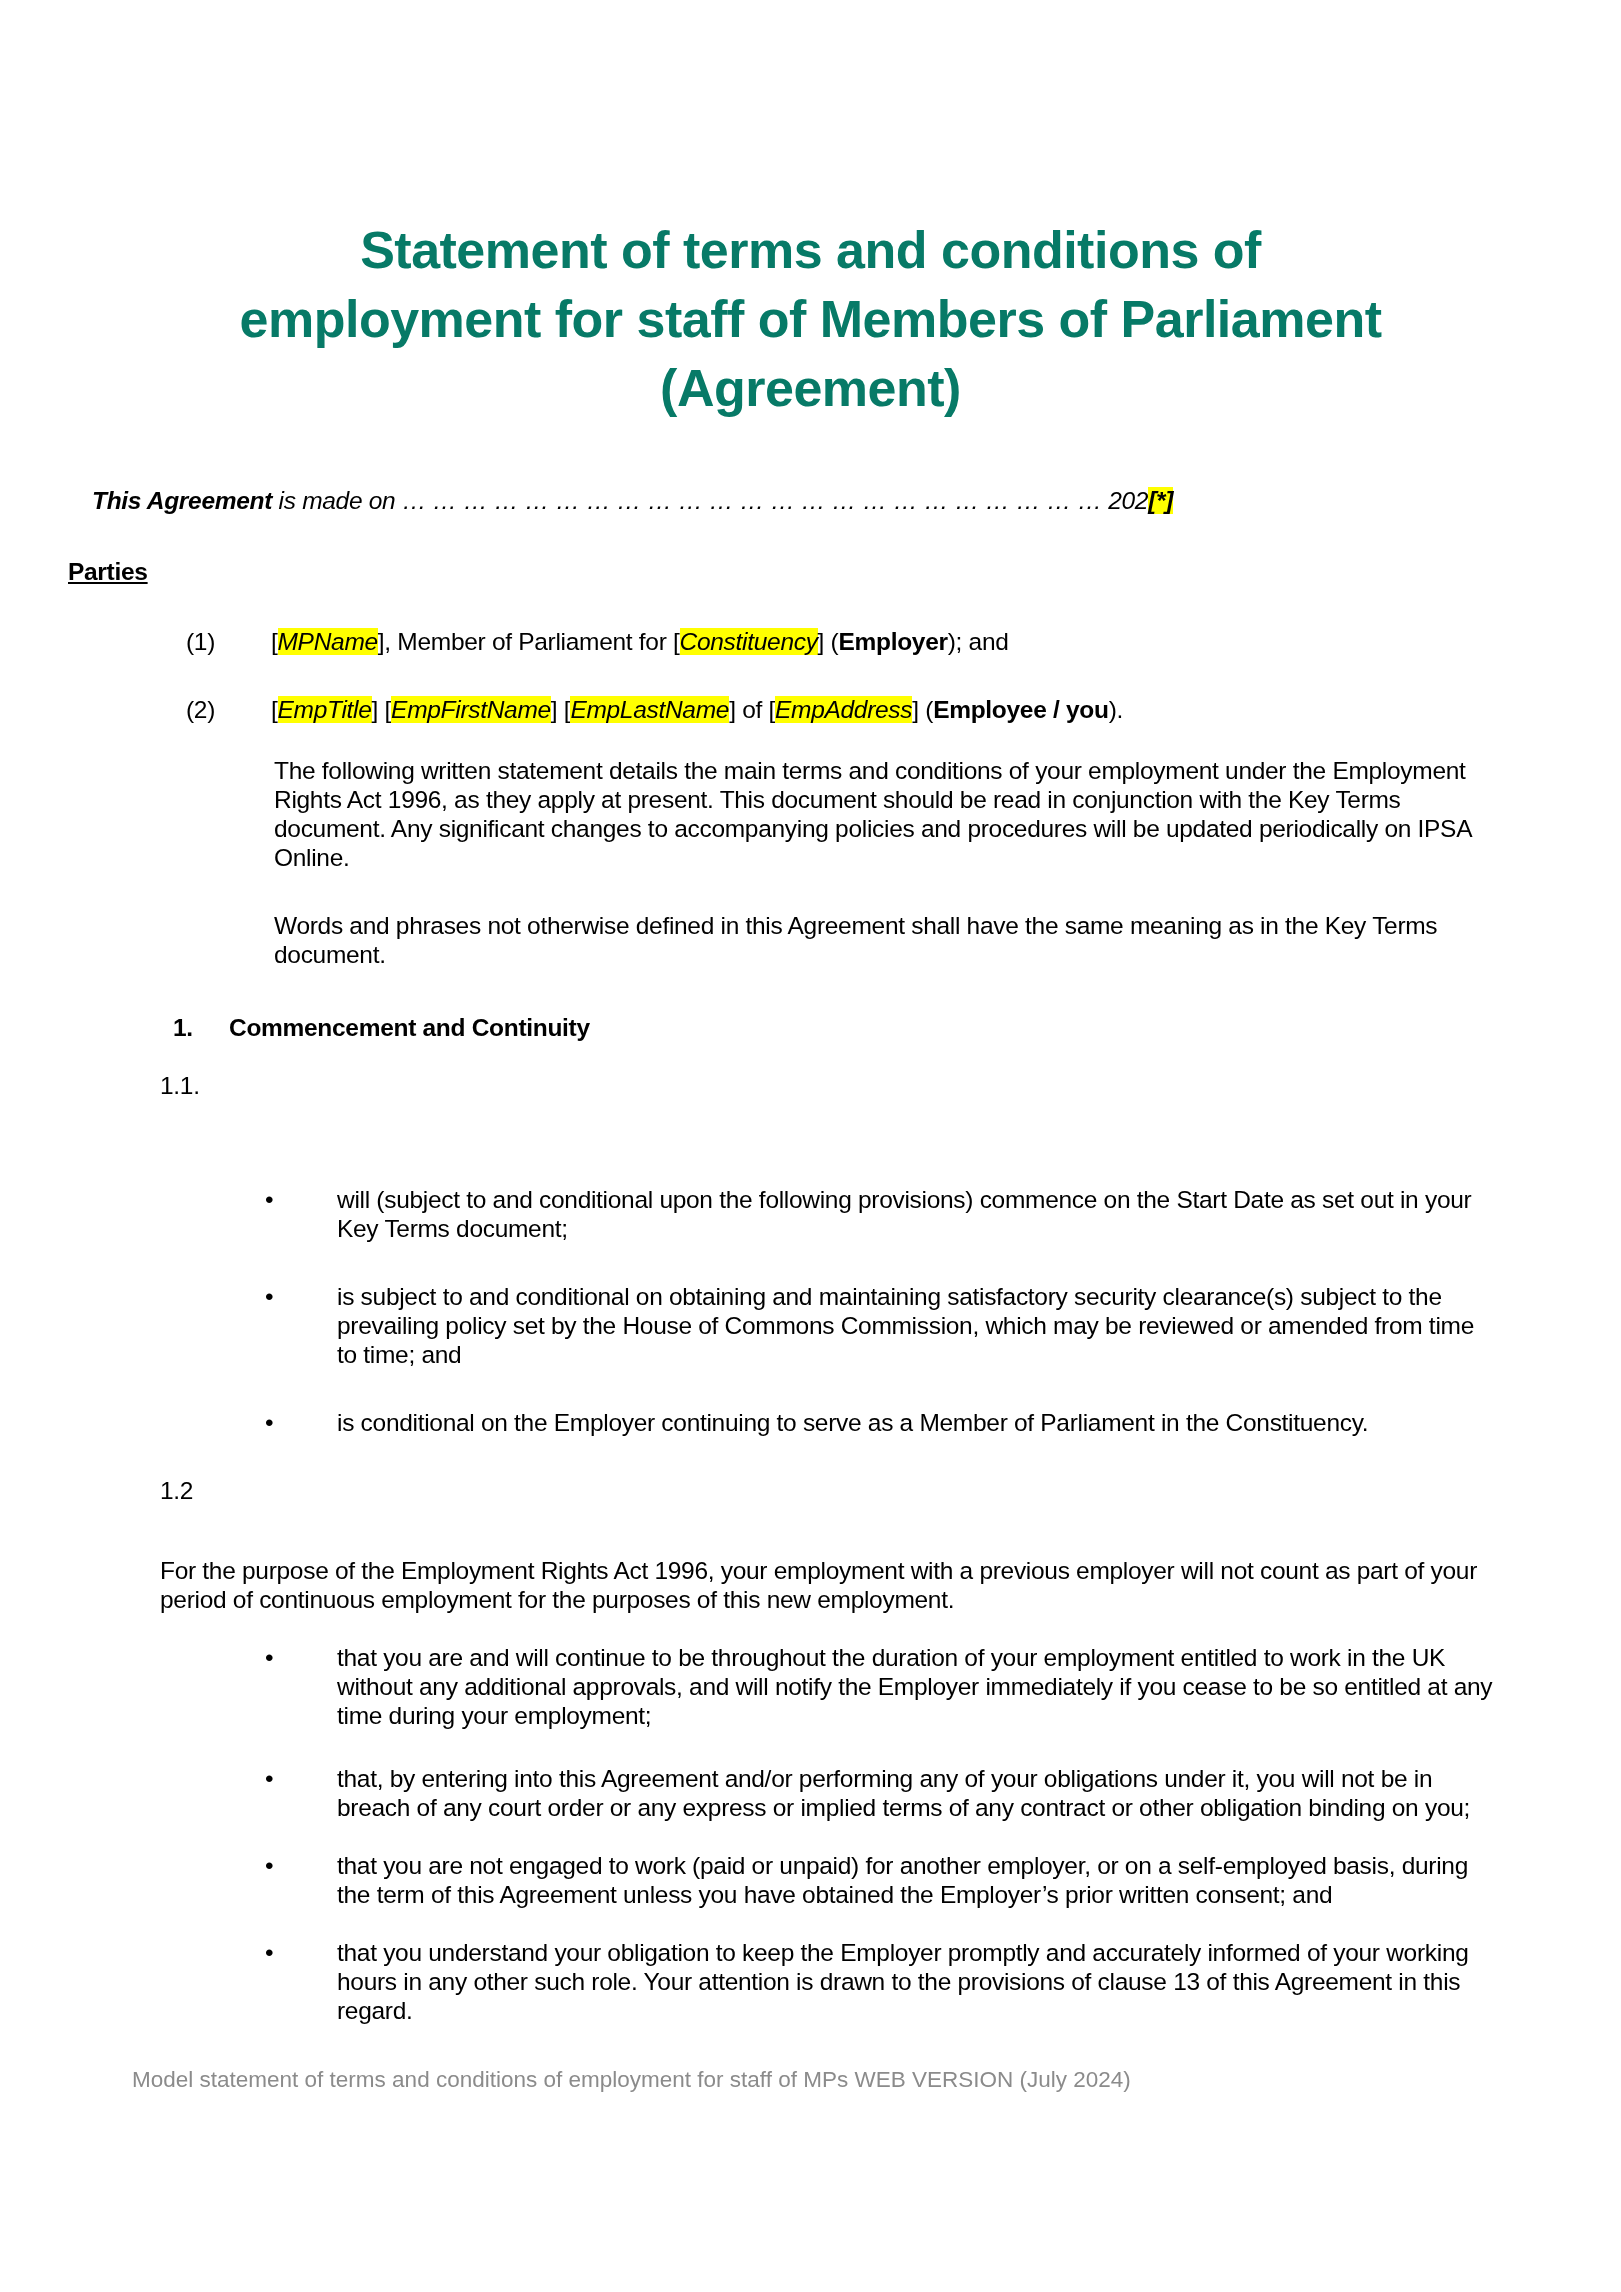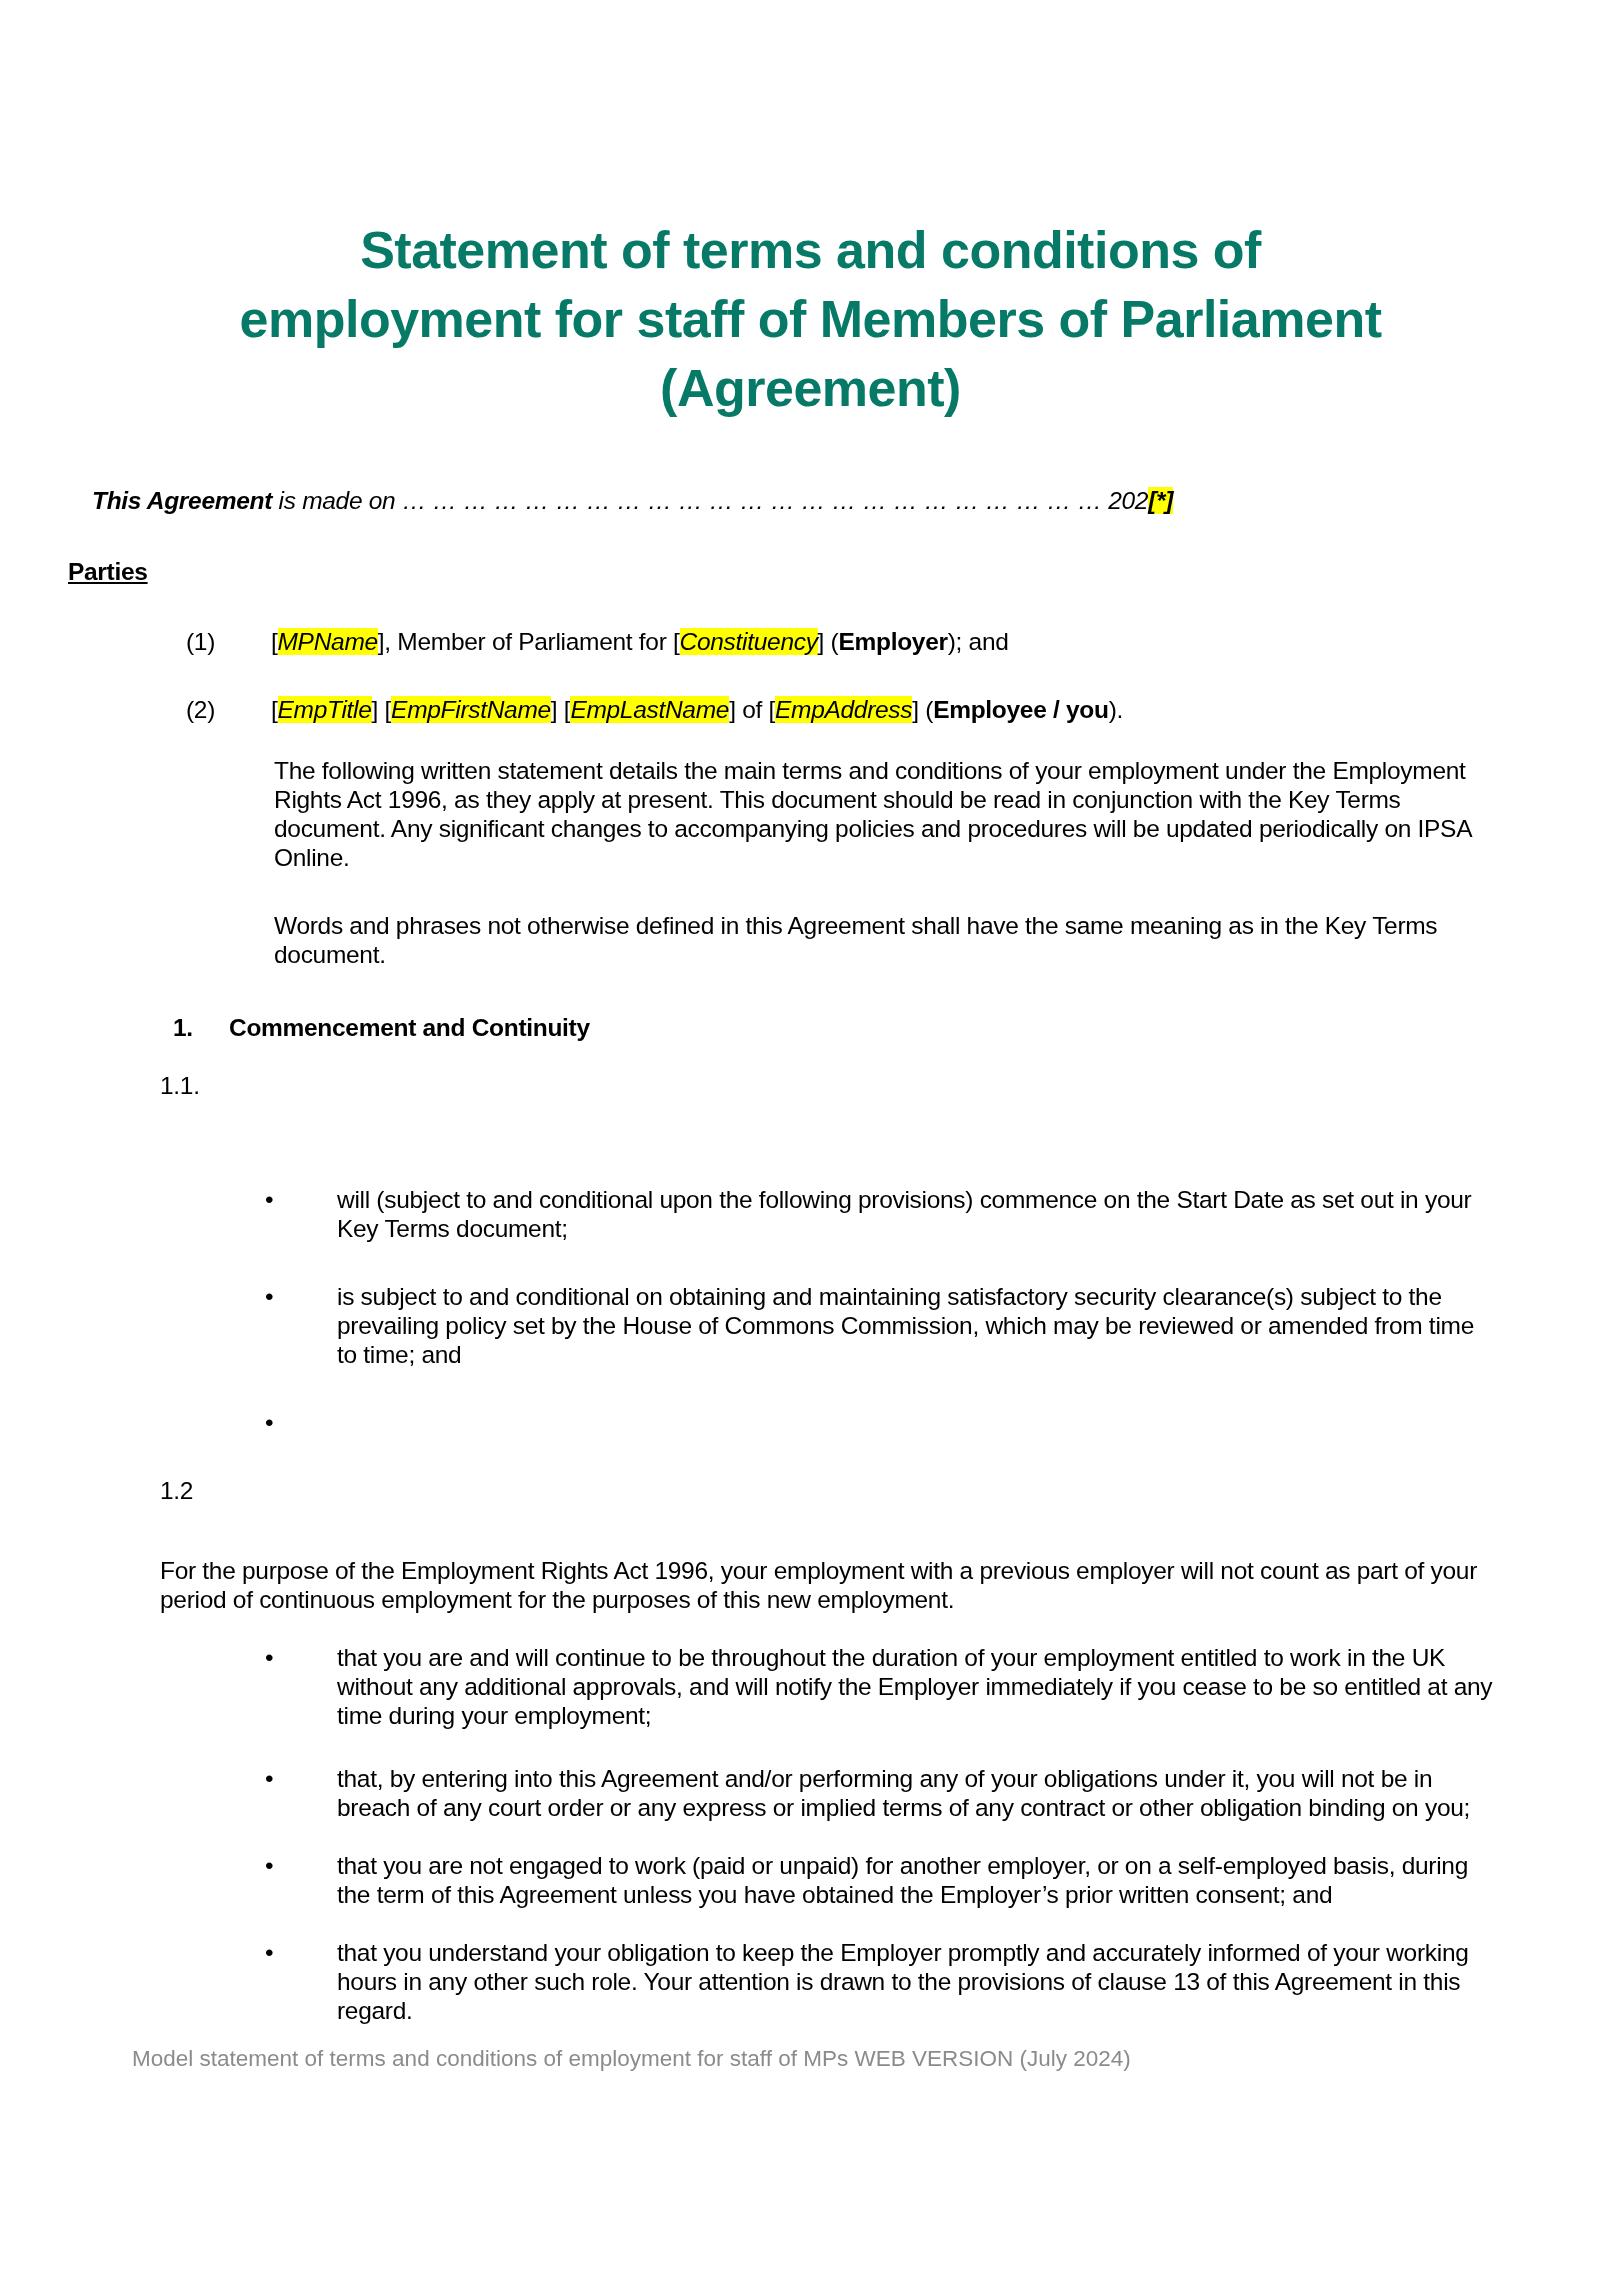--- a/index.html
+++ b/index.html
@@ -21,21 +21,21 @@
   .party .num{flex:0 0 85px;}
   .party .txt{flex:1;}
   .indent-para{margin-left:274px;width:1213px;}
   .sec-heading{display:flex;margin-left:173px;width:1313px;font-weight:700;}
   .sec-heading .num{flex:0 0 56px;}
   .clause{display:flex;margin-left:160px;width:1333px;flex-direction:column;}
   .clause .num{flex:0 0 80px;}
   .bullet{display:flex;margin-left:265px;width:1235px;}
   .bullet .dot{flex:0 0 72px;}
   .footer{margin-left:132px;color:#8b8b8b;font-size:22.5px;letter-spacing:0;width:1372px;}
-  .mt27{margin-top:19px;}.mt30{margin-top:29px;}.mt35{margin-top:34px;}
+  .mt27{margin-top:40px;}.mt30{margin-top:29px;}.mt35{margin-top:34px;}
   .mt40{margin-top:39px;}.mt42{margin-top:41px;}.mt43{margin-top:42px;}
   .mt45{margin-top:44px;}.mt55{margin-top:32px;}.mt64{margin-top:63px;}
 </style>
 </head>
 <body>
 
 <div class="page">
 
   <div class="doc-title">Statement of terms and conditions of employment for staff of Members of Parliament (Agreement)</div>
 
@@ -69,20 +69,21 @@
   <div class="bullet mt35">
     <span class="dot">•</span>
     <span>will (subject to and conditional upon the following provisions) commence on the Start Date as set out in your Key Terms document;</span>
   </div>
   <div class="bullet mt40">
     <span class="dot">•</span>
     <span>is subject to and conditional on obtaining and maintaining satisfactory security clearance(s) subject to the prevailing policy set by the House of Commons Commission, which may be reviewed or amended from time to time; and</span>
   </div>
   <div class="bullet mt40">
     <span class="dot">•</span>
+    <span>is conditional on the Employer continuing to serve as a Member of Parliament in the Constituency.</span>
   </div>
 
   <div class="clause mt40">
     <span class="num">1.2</span>
     <span>For the purpose of the Employment Rights Act 1996, your employment with a previous employer will not count as part of your period of continuous employment for the purposes of this new employment.</span>
   </div>
 
 
   <div class="bullet mt30">
     <span class="dot">•</span>

